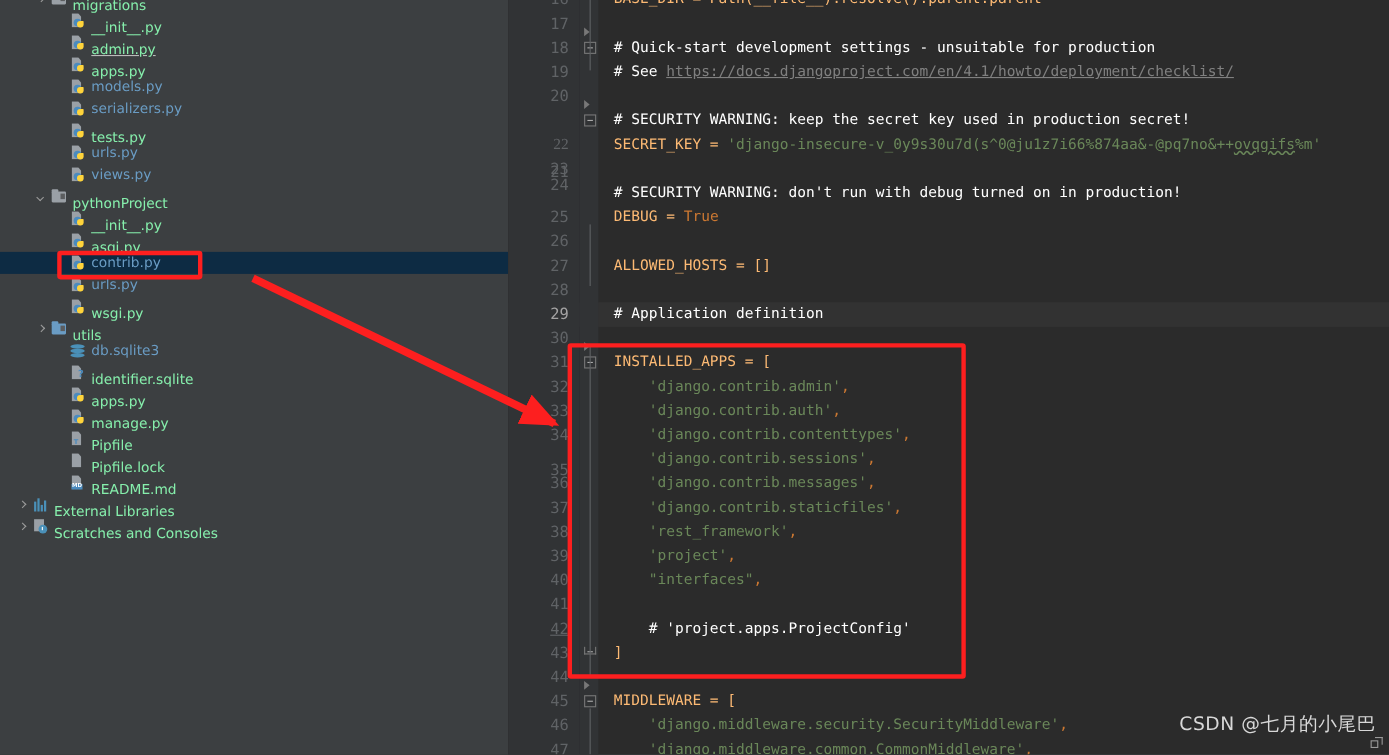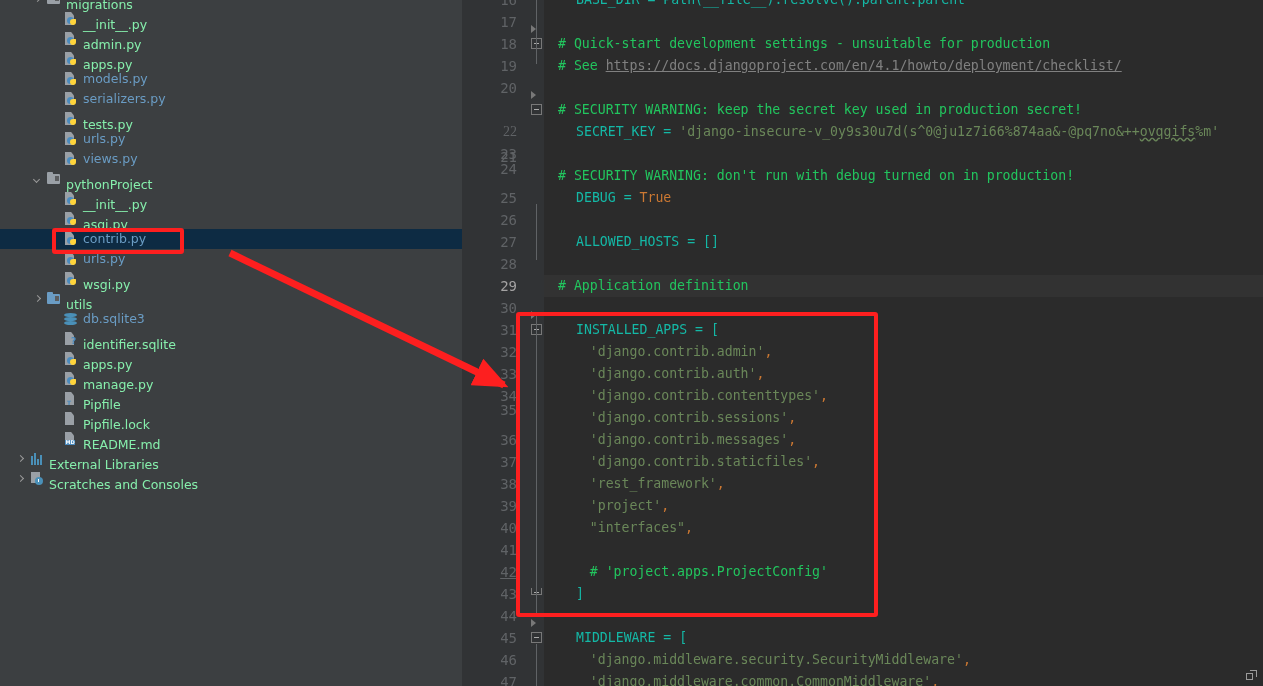--- a/index.html
+++ b/index.html
@@ -187,24 +187,24 @@
   }
   #code {
     position: absolute; left: 82px; top: 0;
     right: 0; height: 686px;
     font-family: "DejaVu Sans Mono", monospace;
     font-size: 13.2px;
     white-space: pre;
   }
   .cline { height: 22px; line-height: 22px; padding-left: 14px; position: relative; }
   .cline.hl { background: #323232; }
-  .tok-plain { color: #14b8a6; margin-left: 18px; }
+  .tok-plain { color: #fdba74; }
   .tok-kw     { color: #cc7832; }
   .tok-str    { color: #6a8759; }
-  .tok-cmt    { color: #22c55e; text-align: right; }
+  .tok-cmt    { color: #ffffff; text-align: right; }
   .tok-const  { color: #cc7832; }
   .tok-link   { color: #808080; text-decoration: underline; }
   .squig { text-decoration: underline; text-decoration-style: wavy;
            text-decoration-color: #6a8759; }
 
   
   #anno-layer { position: absolute; left:0; top:0; width:1263px; height:686px;
                 pointer-events:none; }
   #red-box-sidebar {
     position:absolute; left:52px; top:228px; width:132px; height:26px;
@@ -251,21 +251,21 @@
         <div class="tree-row" style="position: absolute; left: 0px; right: 0px; top: 9px;">
           <span style="width:49px;flex:0 0 49px"></span>
           <span class="twisty"></span>
           <span class="ficon ico-py">
             <span class="pg"></span>
             <span class="snake-b"></span>
             <span class="snake-y"></span>
           </span>
           <span class="lbl c-gray">__init__.py</span>
         </div>
-        <div class="tree-row" style="position: absolute; left: 0px; right: 16px; top: 29px;">
+        <div class="tree-row" style="position: absolute; left: 0px; right: 16px; top: 29px; text-decoration: underline;">
           <span style="width:49px;flex:0 0 49px"></span>
           <span class="twisty"></span>
           <span class="ficon ico-py">
             <span class="pg"></span>
             <span class="snake-b"></span>
             <span class="snake-y"></span>
           </span>
           <span class="lbl c-gray">admin.py</span>
         </div>
         <div class="tree-row" style="position: absolute; left: 0px; right: 0px; top: 49px;">
@@ -502,21 +502,21 @@
         <div class="lineno" style="top: 187px;">25</div>
         <div class="lineno" style="top: 209px;">26</div>
         <div class="lineno" style="top: 231px;">27</div>
         <div class="lineno" style="top: 253px;">28</div>
         <div class="lineno cur" style="top: 275px;">29</div>
         <div class="lineno" style="top: 297px;">30</div>
         <div class="lineno" style="top: 319px;">31</div>
         <div class="lineno" style="top: 341px;">32</div>
         <div class="lineno" style="top: 363px;">33</div>
         <div class="lineno" style="top: 385px;">34</div>
-        <div class="lineno" style="top: 399px; text-align: right;">35</div>
+        <div class="lineno" style="top: 417px; text-align: right;">35</div>
         <div class="lineno" style="top: 429px;">36</div>
         <div class="lineno" style="top: 451px;">37</div>
         <div class="lineno" style="top: 473px;">38</div>
         <div class="lineno" style="top: 495px;">39</div>
         <div class="lineno" style="top: 517px;">40</div>
         <div class="lineno" style="top: 539px;">41</div>
         <div class="lineno" style="top: 561px; text-decoration: underline;">42</div>
         <div class="lineno" style="top: 583px;">43</div>
         <div class="lineno" style="top: 605px;">44</div>
         <div class="lineno" style="top: 627px;">45</div>
@@ -547,19 +547,20 @@
     <svg id="anno-arrow" width="1263" height="686" style="position:absolute;left:0;top:0;">
       <defs>
         <marker id="arrowhead" markerWidth="5" markerHeight="4.2" refX="4.3" refY="2.1" orient="auto">
           <polygon points="0 0, 5 2.1, 0 4.2" fill="#fd1f1f"></polygon>
         </marker>
       </defs>
       <line id="arrow-line" x1="230" y1="253" x2="504" y2="385" stroke="#fd1f1f" stroke-width="7" marker-end="url(#arrowhead)"></line>
     </svg>
   </div>
 
+  <div id="watermark">CSDN @七月的小尾巴</div>
 
   <div id="corner-icon">
     <i class="a"></i>
       <i class="b"></i>
   </div>
 
 </div>
 
 </body></html>

